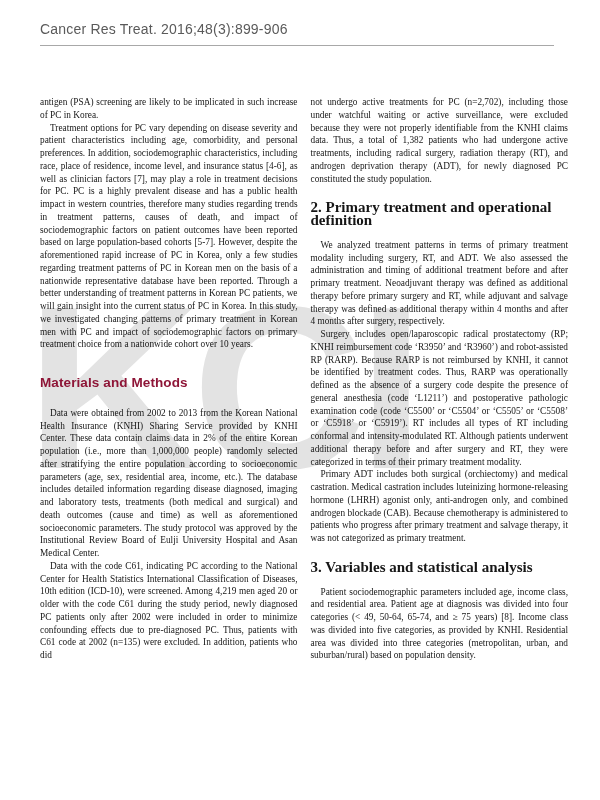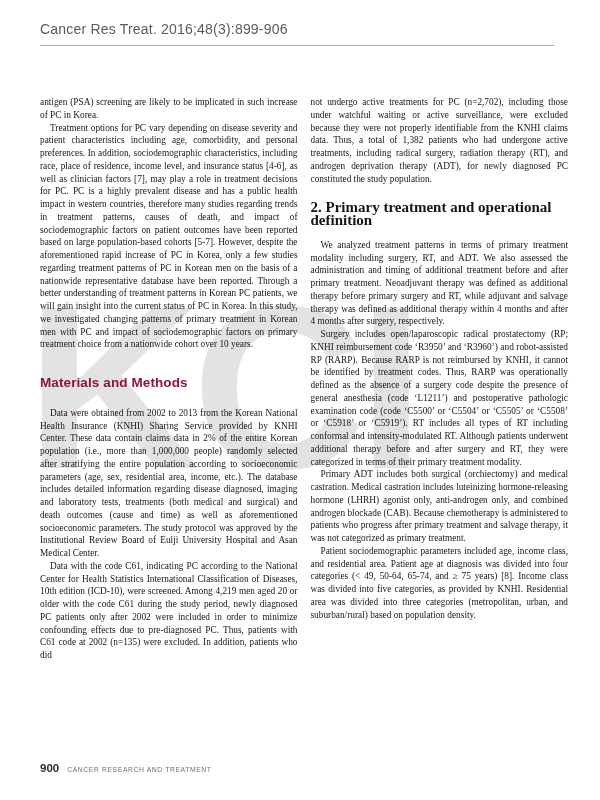--- a/index.html
+++ b/index.html
@@ -122,23 +122,20 @@
       <p class="para">Data were obtained from 2002 to 2013 from the Korean National Health Insurance (KNHI) Sharing Service provided by KNHI Center. These data contain claims data in 2% of the entire Korean population (i.e., more than 1,000,000 people) randomly selected after stratifying the entire population according to socioeconomic parameters (age, sex, residential area, income, etc.). The database includes detailed information regarding disease diagnosed, imaging and laboratory tests, treatments (both medical and surgical) and death outcomes (cause and time) as well as aforementioned socioeconomic parameters. The study protocol was approved by the Institutional Review Board of Eulji University Hospital and Asan Medical Center.</p>
       <p class="para">Data with the code C61, indicating PC according to the National Center for Health Statistics International Classification of Diseases, 10th edition (ICD-10), were screened. Among 4,219 men aged 20 or older with the code C61 during the study period, newly diagnosed PC patients only after 2002 were included in order to minimize confounding effects due to pre-diagnosed PC. Thus, patients with C61 code at 2002 (n=135) were excluded. In addition, patients who did</p>
     </div>
 
     <div class="col col-right">
       <p class="para first">not undergo active treatments for PC (n=2,702), including those under watchful waiting or active surveillance, were excluded because they were not properly identifiable from the KNHI claims data. Thus, a total of 1,382 patients who had undergone active treatments, including radical surgery, radiation therapy (RT), and androgen deprivation therapy (ADT), for newly diagnosed PC constituted the study population.</p>
       <h3 class="sub">2. Primary treatment and operational definition</h3>
       <p class="para">We analyzed treatment patterns in terms of primary treatment modality including surgery, RT, and ADT. We also assessed the administration and timing of additional treatment before and after primary treatment. Neoadjuvant therapy was defined as additional therapy before primary surgery and RT, while adjuvant and salvage therapy was defined as additional therapy within 4 months and after 4 months after surgery, respectively.</p>
       <p class="para">Surgery includes open/laparoscopic radical prostatectomy (RP; KNHI reimbursement code ‘R3950’ and ‘R3960’) and robot-assisted RP (RARP). Because RARP is not reimbursed by KNHI, it cannot be identified by treatment codes. Thus, RARP was operationally defined as the absence of a surgery code despite the presence of general anesthesia (code ‘L1211’) and postoperative pathologic examination code (code ‘C5500’ or ‘C5504’ or ‘C5505’ or ‘C5508’ or ‘C5918’ or ‘C5919’). RT includes all types of RT including conformal and intensity-modulated RT. Although patients underwent additional therapy before and after surgery and RT, they were categorized in terms of their primary treatment modality.</p>
       <p class="para">Primary ADT includes both surgical (orchiectomy) and medical castration. Medical castration includes luteinizing hormone-releasing hormone (LHRH) agonist only, anti-androgen only, and combined androgen blockade (CAB). Because chemotherapy is administered to patients who progress after primary treatment and salvage therapy, it was not categorized as primary treatment.</p>
+      <h3 class="sub">3. Variables and statistical analysis</h3>
       <p class="para">Patient sociodemographic parameters included age, income class, and residential area. Patient age at diagnosis was divided into four categories (&lt; 49, 50-64, 65-74, and ≥ 75 years) [8]. Income class was divided into five categories, as provided by KNHI. Residential area was divided into three categories (metropolitan, urban, and suburban/rural) based on population density.</p>
     </div>
 
   </div>
 
-  <div class="footer">
-    <span class="page-num">900</span>
-    <span class="journal-name">CANCER RESEARCH AND TREATMENT</span>
-  </div>
 
 </div>
 
 </body></html>

